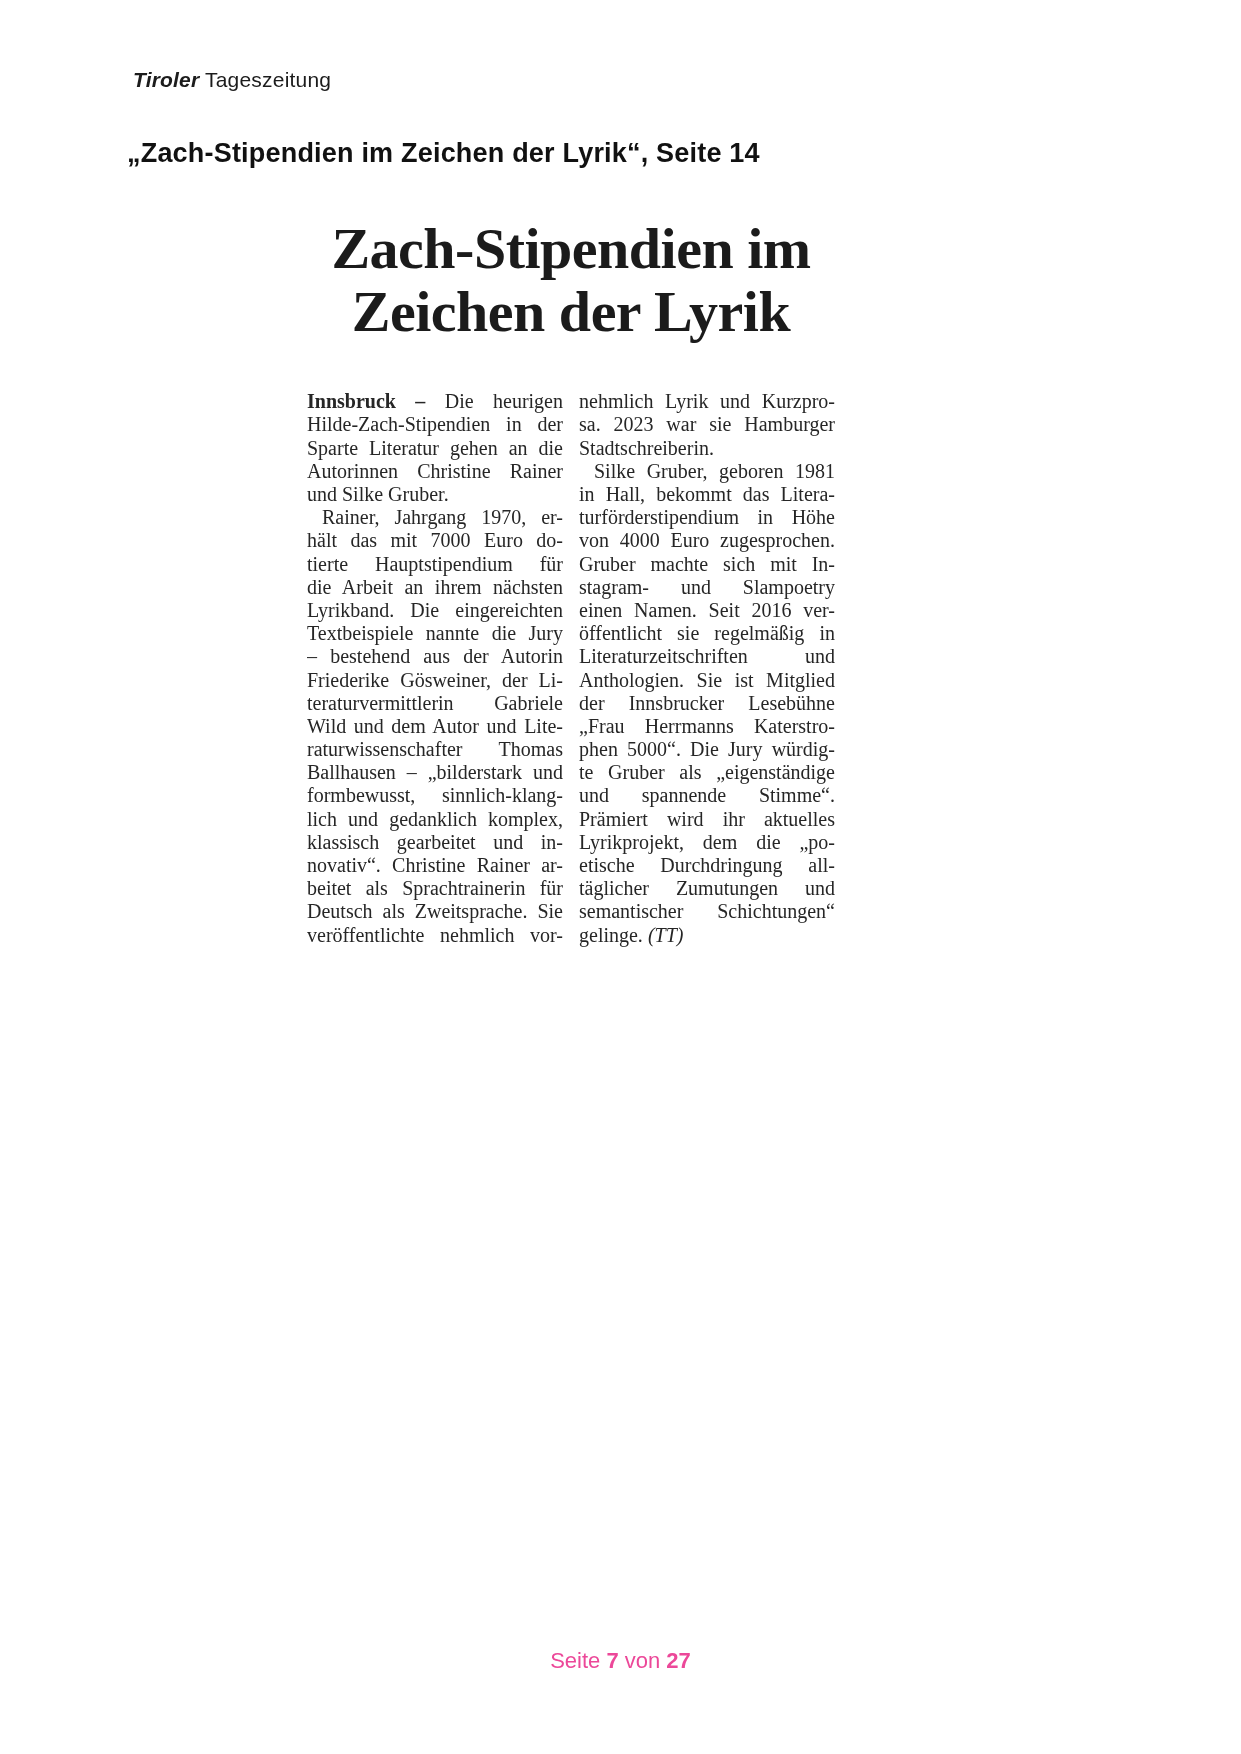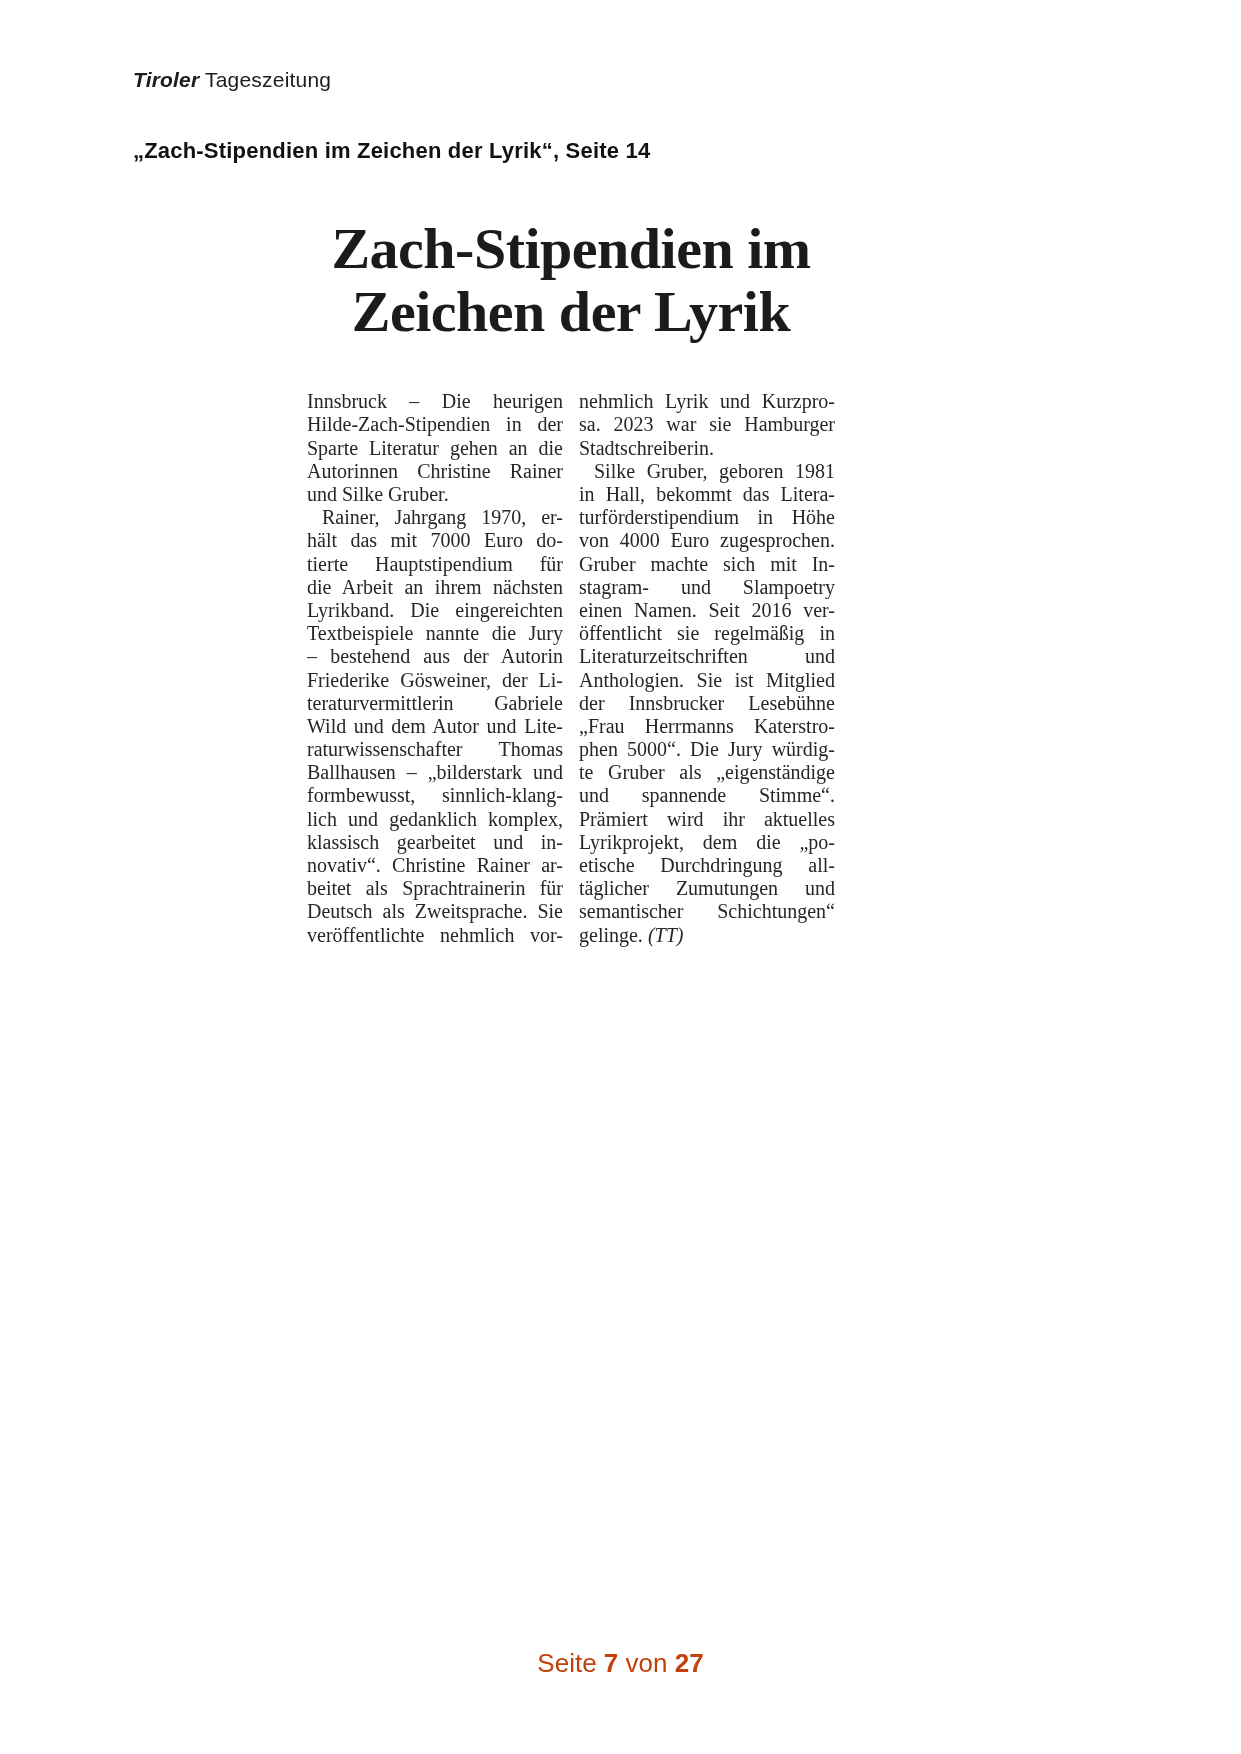--- a/index.html
+++ b/index.html
@@ -16,23 +16,23 @@
     position: absolute;
     left: 133px;
     top: 68px;
     font-size: 21px;
     color: #1c1c1c;
     letter-spacing: 0.2px;
   }
   .masthead .brand-bold { font-weight: bold; font-style: italic; }
   .reference-line {
     position: absolute;
-    left: 133px;
+    left: 127px;
     top: 138px;
-    font-size: 22px;
+    font-size: 27px;
     font-weight: bold;
     color: #111111;
     letter-spacing: 0.2px;
   }
   .article {
     position: absolute;
     left: 307px;
     top: 218px;
     width: 528px;
     color: #222222;
@@ -60,30 +60,30 @@
   }
   .tline {
     text-align: justify;
     text-align-last: justify;
     white-space: normal;
     overflow: hidden;
     height: 23.2px;
   }
   .tline.left-last { text-align-last: left; }
   .tline.ind { text-indent: 15px; }
-  .tline b { font-weight: normal; margin-top: 46px; }
+  .tline b { font-weight: bold; margin-top: 46px; }
   .tline i { font-style: italic; margin-top: 8px; }
   .page-footer {
     position: absolute;
     left: 0;
     top: 1648px;
     width: 100%;
     text-align: center;
-    font-size: 26px;
-    color: #c2410c;
+    font-size: 22px;
+    color: #ec4899;
   }
   .page-footer b { font-weight: bold; }
 </style>
 </head>
 <body>
 
 <div class="page">
 
   <div class="masthead">
     <span class="brand-bold">Tiroler</span><span> Tageszeitung</span>

